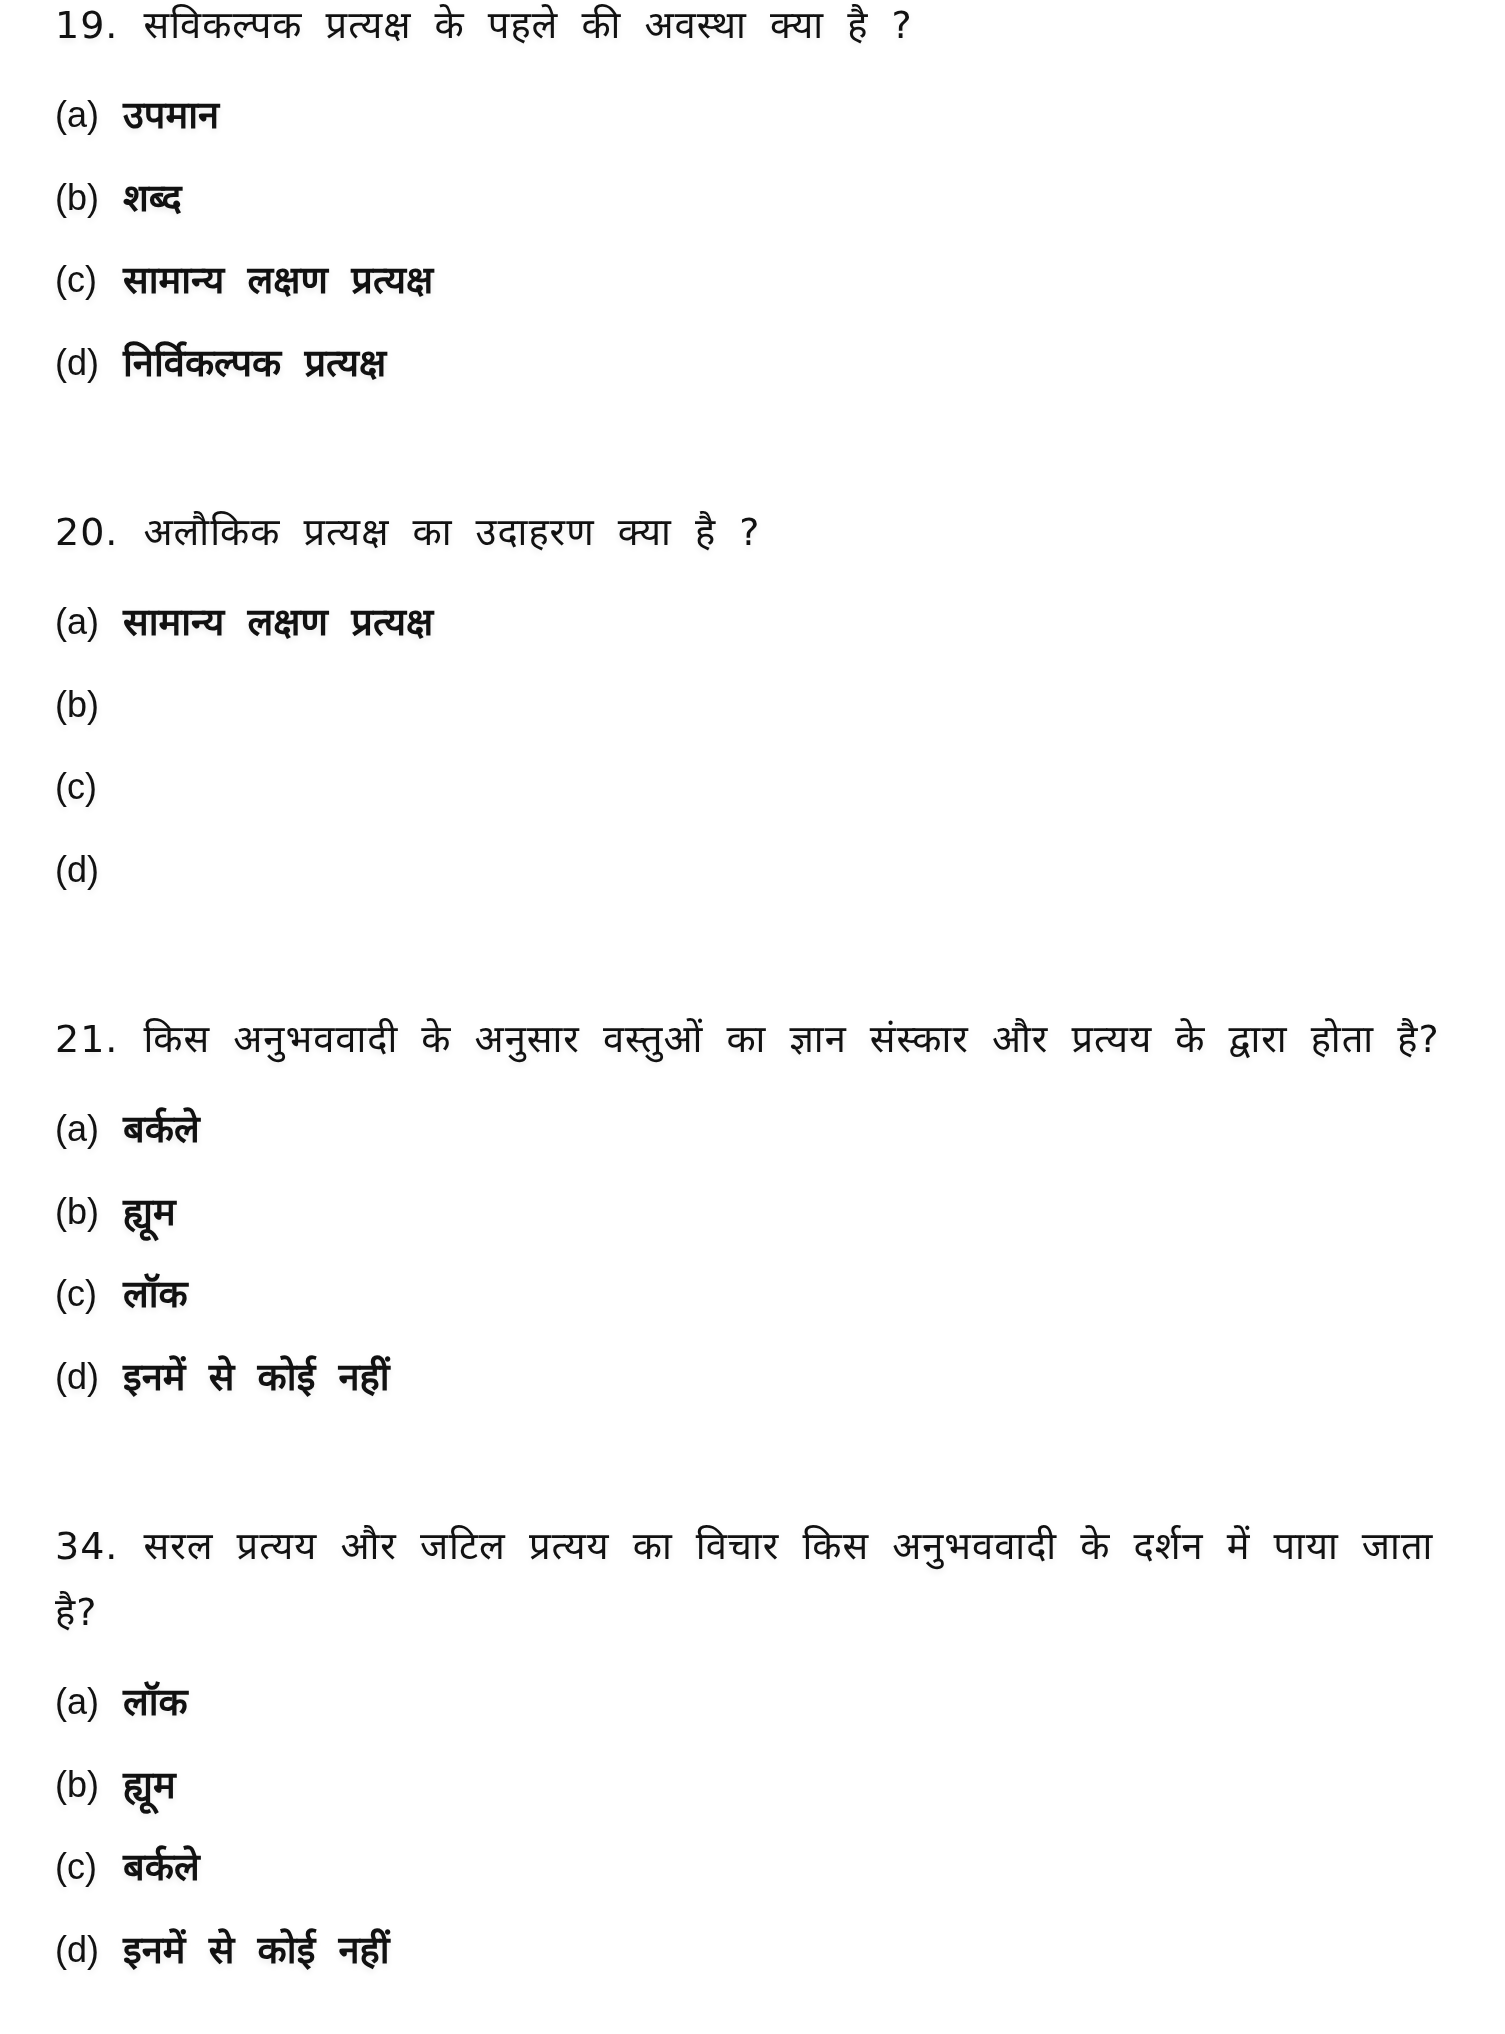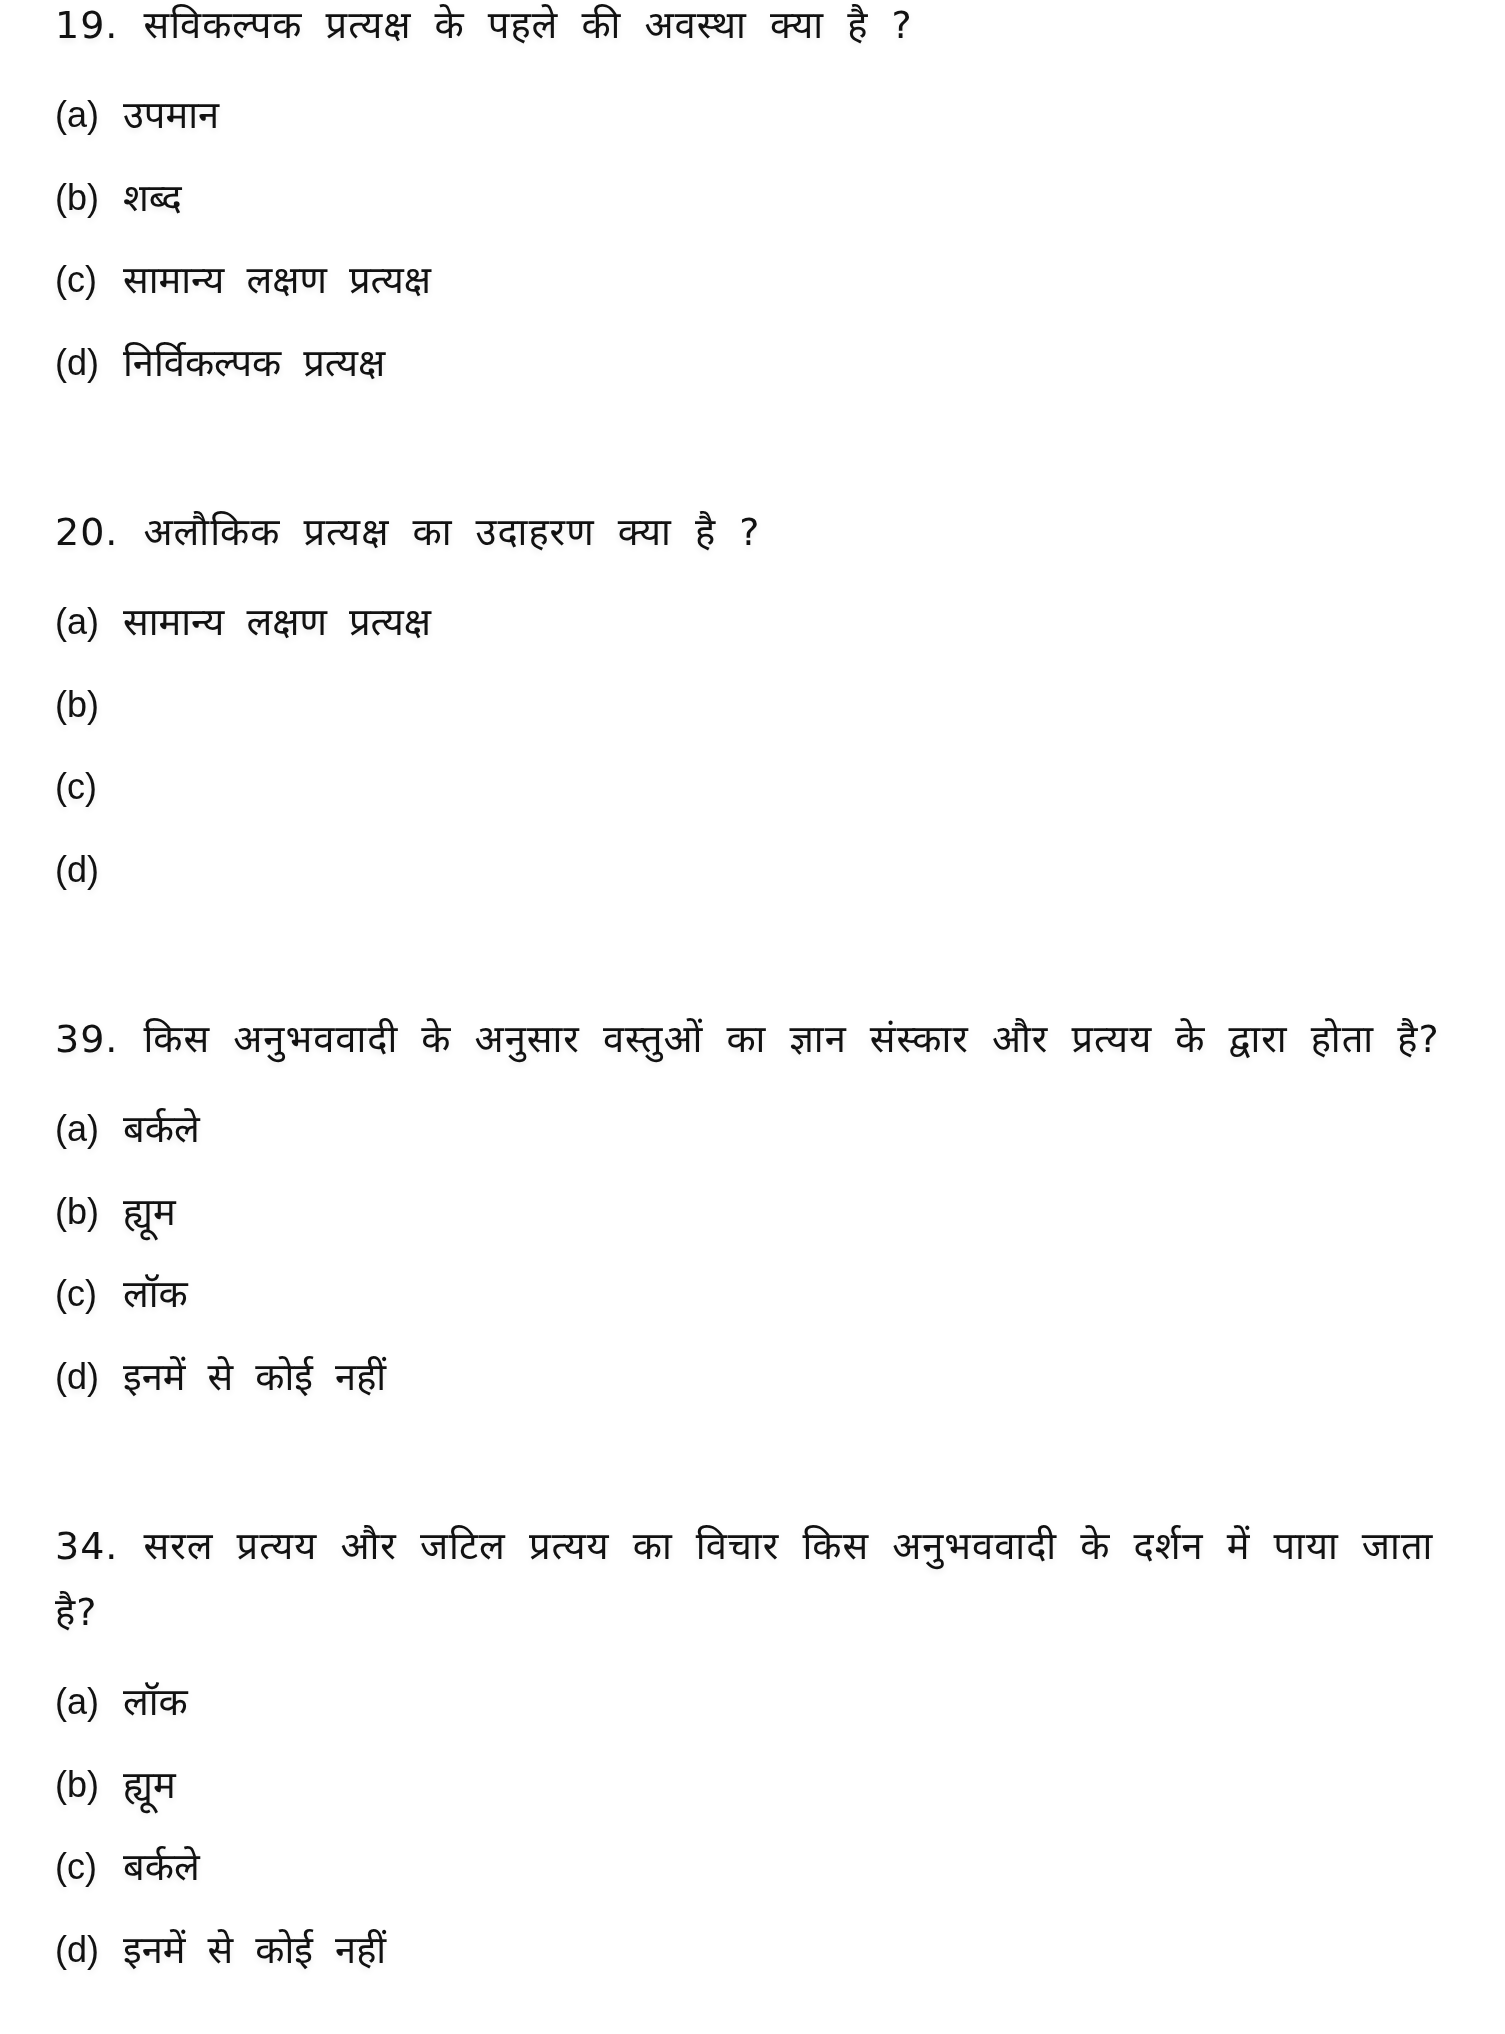--- a/index.html
+++ b/index.html
@@ -50,20 +50,21 @@
       text-shadow: 0 3px 6px rgba(0,0,0,0.08);
     }
     .opt-label {
       display: inline-block;
       width: 68px;
       font-family: "Liberation Sans", sans-serif;
       font-size: 36px;
     }
     .opt-text {
       display: inline-block;
+      font-weight: bold;
     }
     #q19 { top: 0px; }
     #q20 { margin-top: 95px; }
     #q21 { margin-top: 95px; }
     #q22 { margin-top: 95px; }
   </style>
 </head>
 <body>
 
 <div class="page">
@@ -110,21 +111,21 @@
         <span class="opt-label">(c)</span>
       </li>
       <li class="option">
         <span class="opt-label">(d)</span>
       </li>
     </ul>
   </section>
 
   <section class="question-block" id="q21">
     <p class="q-stem">
-      <span class="q-num">39.</span>
+      <span class="q-num">21.</span>
       <span>किस अनुभववादी के अनुसार वस्तुओं का ज्ञान संस्कार और प्रत्यय के द्वारा होता है?</span>
     </p>
     <ul class="options">
       <li class="option">
         <span class="opt-label">(a)</span>
         <span class="opt-text">बर्कले</span>
       </li>
       <li class="option">
         <span class="opt-label">(b)</span>
         <span class="opt-text">ह्यूम</span>

